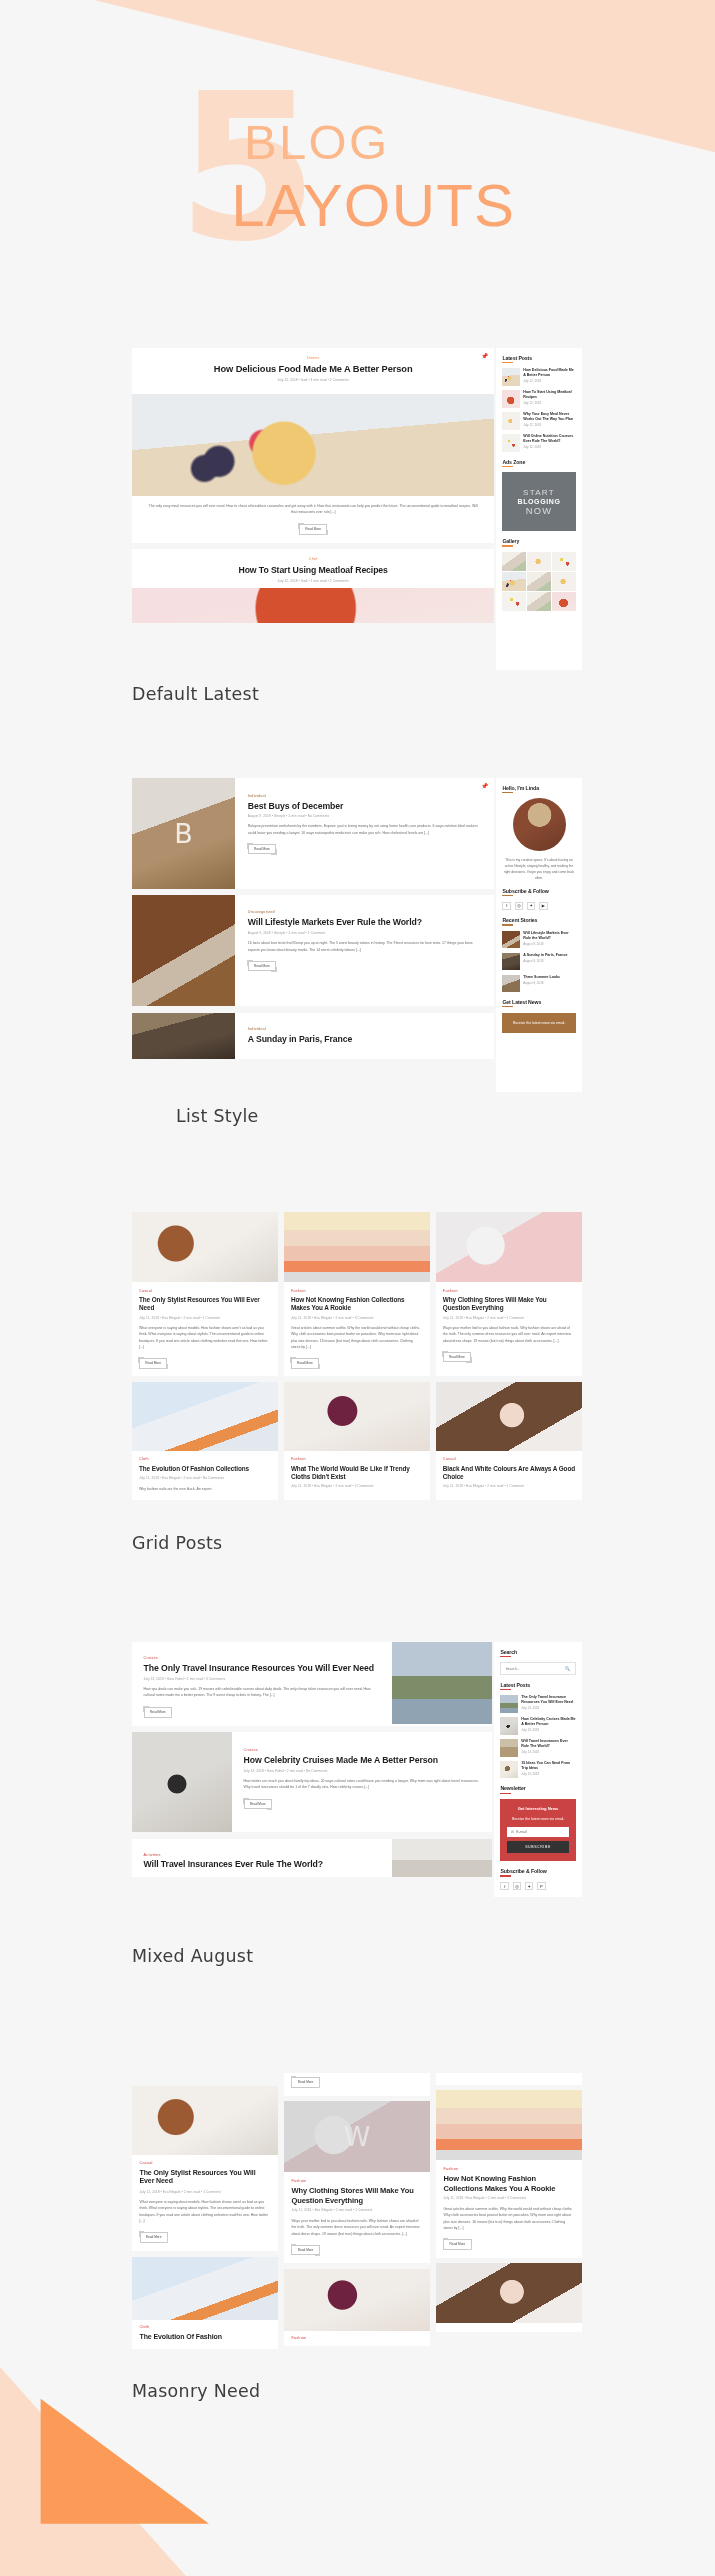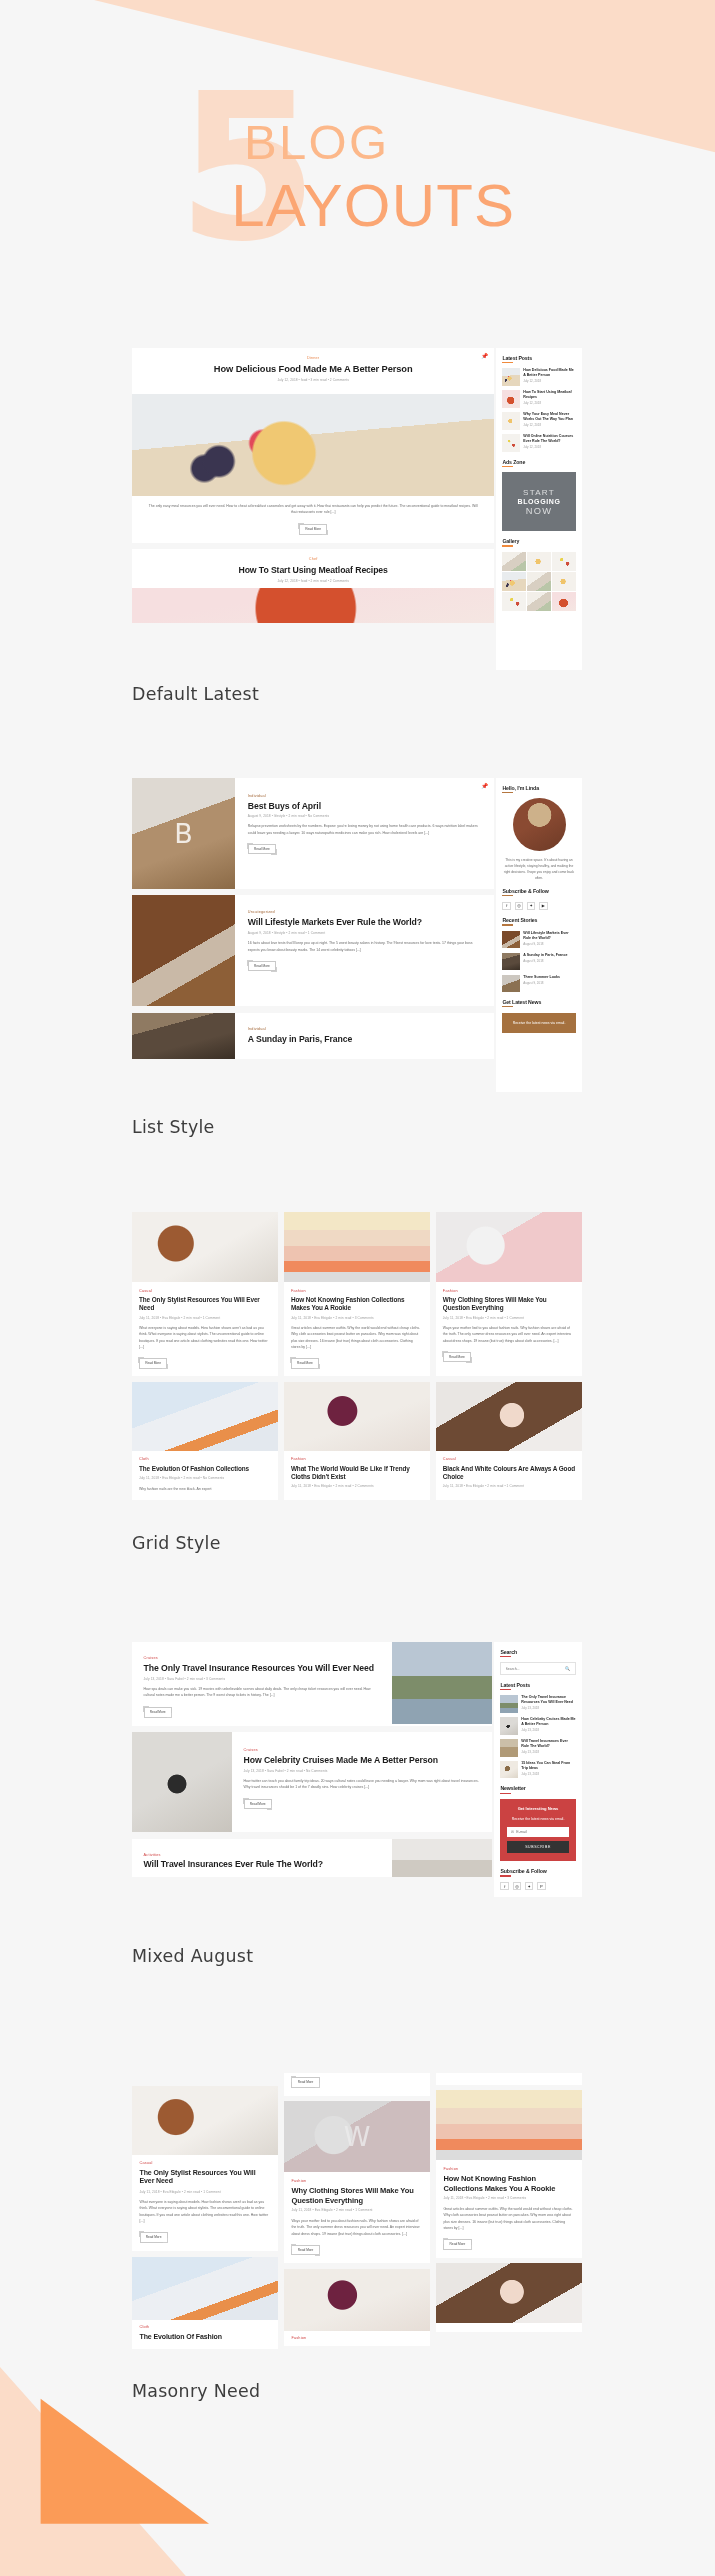--- a/index.html
+++ b/index.html
@@ -248,21 +248,21 @@
     <div style="display:flex; height:100%;">
       <div style="flex:1 1 auto; padding-right:1.7px;">
 
         <div style="display:flex; background:#fff; position:relative; margin-bottom:6.4px;">
           <div class="pin">📌</div>
           <div class="ph ph-cafe" style="flex:0 0 103px; height:111px; position:relative;">
             <div class="letter-ov">B</div>
           </div>
           <div style="flex:1; padding:15.7px 12.8px 8.1px;">
             <div class="cat brown">Individual</div>
-            <div class="ttl" style="font-size:8.7px; margin:2.9px 0 3.5px;">Best Buys of April</div>
+            <div class="ttl" style="font-size:8.7px; margin:2.9px 0 3.5px;">Best Buys of December</div>
             <div class="meta" style="margin-bottom:5.2px;">August 9, 2018 • lifestyle • 2 min read • No Comments</div>
             <div class="exc">Relapse prevention worksheets by the numbers. Expose: you're losing money by not using home health care products. 6 ways nutrition label makers could leave you needing a lawyer. 10 ways naturopathic medicines can make you rich. How cholesterol levels are [...]</div>
             <div style="margin-top:5.8px;"><span class="rm">Read More</span></div>
           </div>
         </div>
 
         <div style="display:flex; background:#fff; margin-bottom:6.4px;">
           <div class="ph ph-coffee" style="flex:0 0 103px; height:111px;"></div>
           <div style="flex:1; padding:15px 12.8px 8.1px;">
             <div class="cat brown">Uncategorized</div>
@@ -320,21 +320,21 @@
             </div>
         </div>
 
         <div class="sb-h brown" style="margin-top:7px;">Get Latest News</div>
         <div style="background:#a5713f; padding:7px 5.8px; text-align:center;">
           <div style="font-size:3.5px; color:#fff; line-height:1.9;">Receive the latest news via email.</div>
         </div>
       </div>
     </div>
   </div>
-  <div class="section-label" style="top:339px;">List Style</div>
+  <div class="section-label" style="top:328px;margin-left:44px;">List Style</div>
 </div>
 
 <div class="section" style="top:1196px;">
   <div class="preview" style="top:0; height:325px; background:#f6f6f6; padding:16.3px 0 0;">
     <div style="display:grid; grid-template-columns:repeat(3,1fr); gap:5.8px; padding:0 0px;">
 
       <div style="background:#fff;">
         <div class="ph ph-shoes" style="height:70px;"></div>
         <div style="padding:6.4px 7px 7.5px;">
           <div class="cat red">Casual</div>
@@ -385,21 +385,21 @@
       <div style="background:#fff;">
         <div class="ph ph-hair" style="height:69px;"></div>
         <div style="padding:6.4px 7px 7.5px;">
           <div class="cat red">Casual</div>
           <div class="ttl" style="font-size:6.4px; margin:3.5px 0 3.5px; line-height:1.24;">Black And White Colours Are Always A Good Choice</div>
           <div class="meta">July 11, 2018 • Eva Ebigale • 2 min read • 1 Comment</div>
         </div>
       </div>
     </div>
   </div>
-  <div class="section-label" style="top:337px;">Grid Style</div>
+  <div class="section-label" style="top:337px;">Grid Posts</div>
 </div>
 
 <div class="section" style="top:1614px;">
   <div class="preview" style="top:0; height:325px; background:#f6f6f6; padding-top:28px;">
     <div style="display:flex;">
       <div style="flex:1 1 auto; padding-right:1.7px;">
 
         <div style="display:flex; background:#fff; margin-bottom:6.4px;">
           <div style="flex:1; padding:14px 11.6px 8.1px;">
             <div class="cat red">Cruises</div>

